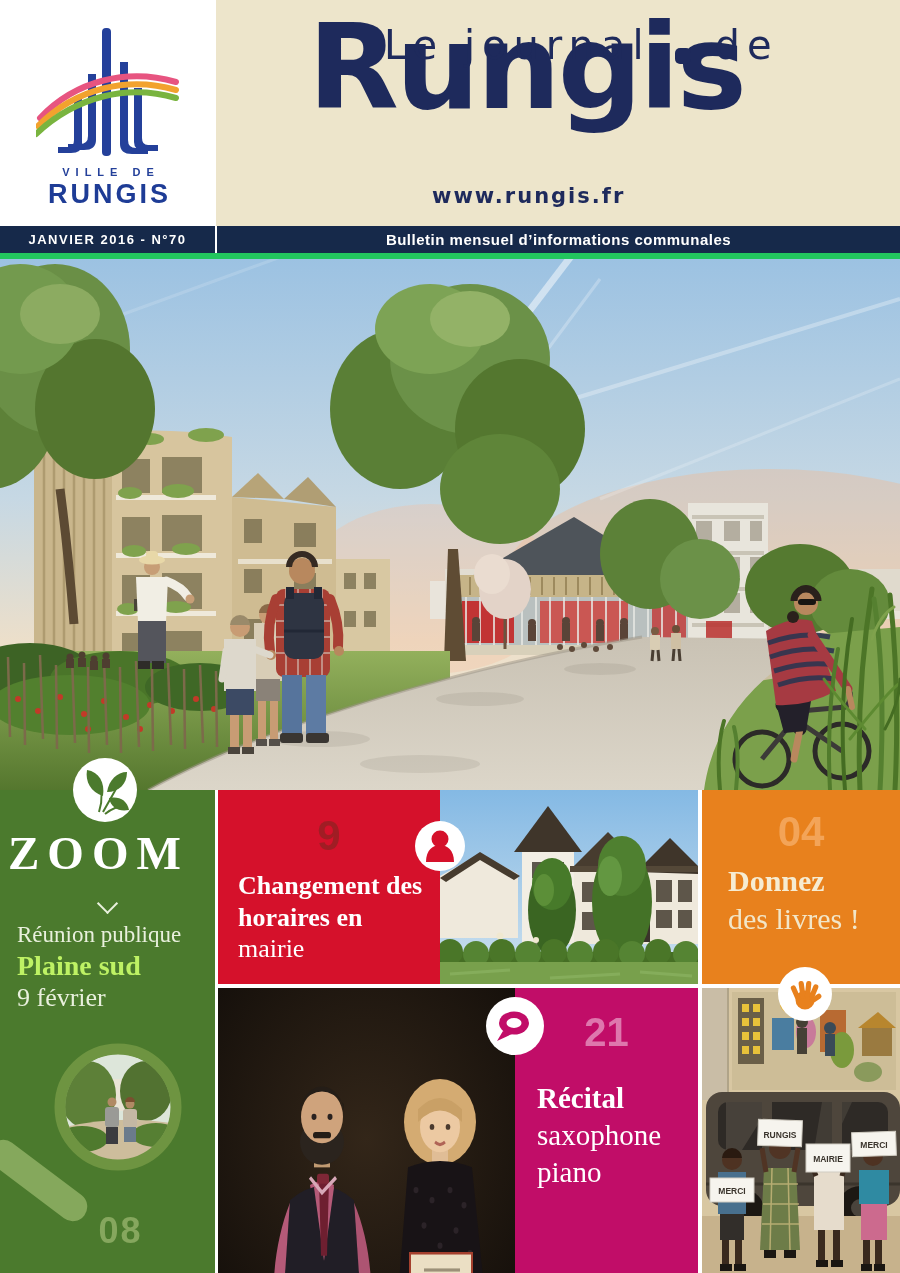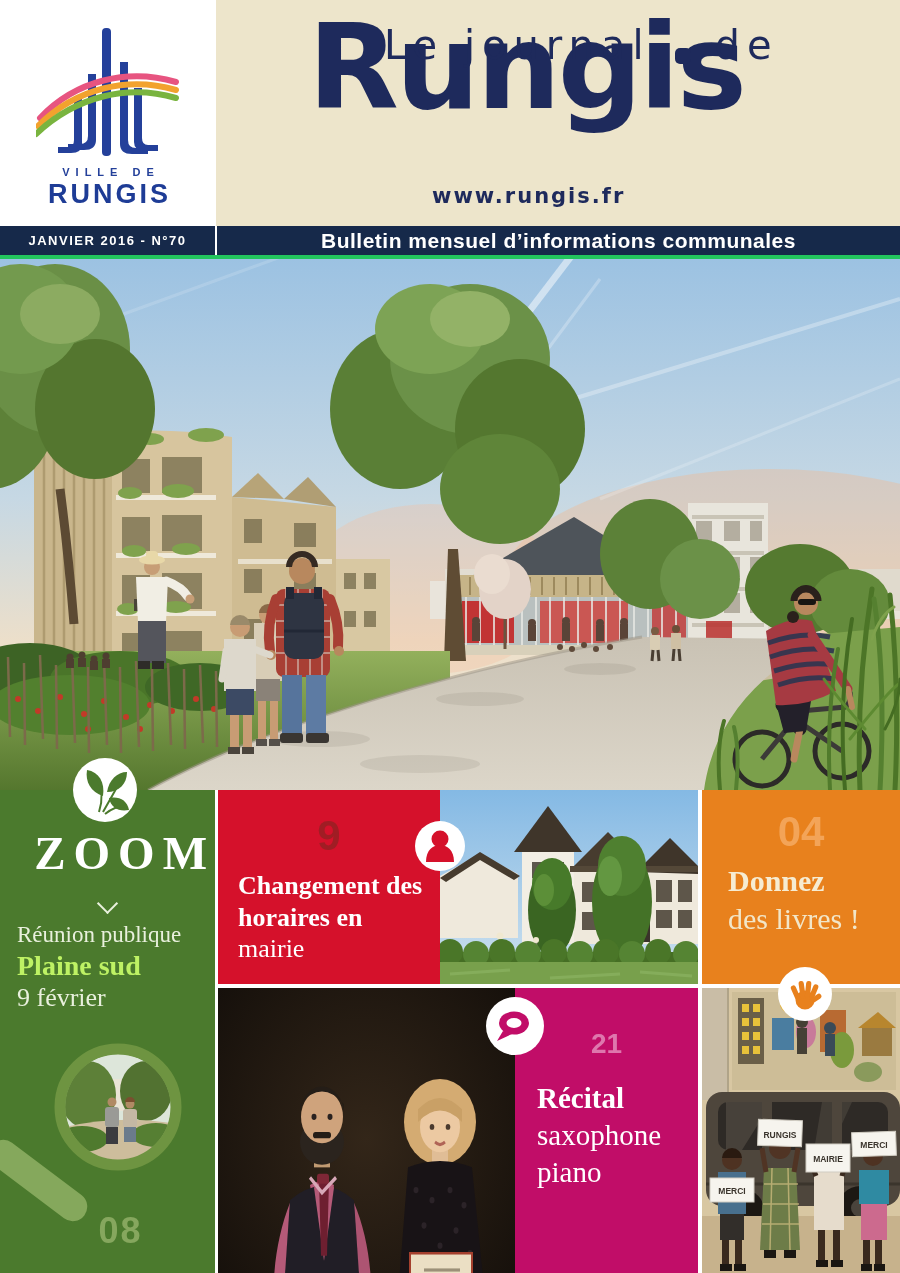--- a/index.html
+++ b/index.html
@@ -20,27 +20,27 @@
   .masthead{left:216px;top:0;width:684px;height:226px;background:#ede5cb;color:#1e2a5c;}
   .mh-line1{position:absolute;left:168px;top:22px;display:flex;align-items:flex-start;gap:24px;
             font-family:"DejaVu Sans","Liberation Sans",sans-serif;font-size:40px;letter-spacing:7px;}
   .mh-dot{width:16px;height:16px;border-radius:5px;background:#1e2a5c;margin-top:26px;}
   .mh-main{position:absolute;left:92px;top:8px;font-family:"DejaVu Sans","Liberation Sans",sans-serif;
             font-size:118px;font-weight:bold;letter-spacing:-3px;line-height:1;}
   .mh-url{position:absolute;left:216px;top:184px;width:300px;text-align:left;
             font-family:"DejaVu Sans","Liberation Sans",sans-serif;font-size:21px;font-weight:bold;letter-spacing:2px;}
 
   .issue-bar{left:0;top:226px;width:900px;height:33px;background:#16294a;display:flex;
-             border-bottom:4px solid #22c55e;box-sizing:border-box;
+             border-bottom:6px solid #22c55e;box-sizing:border-box;
              font-family:"Liberation Sans","DejaVu Sans",sans-serif;color:#fff;}
   .issue-left{width:217px;display:flex;align-items:center;justify-content:center;
               border-right:2px solid #ffffff;box-sizing:border-box;
               font-size:13px;font-weight:bold;letter-spacing:1.5px;}
   .issue-right{flex:1;display:flex;align-items:center;justify-content:center;
-              font-size:21px;font-weight:bold;letter-spacing:.5px;}
+              font-size:15px;font-weight:bold;letter-spacing:.5px;}
 
   
   .hero{left:0;top:259px;width:900px;height:531px;overflow:hidden;}
   .fillsvg{position:absolute;left:0;top:0;width:100%;height:100%;display:block;}
 
   
   .grid{left:0;top:790px;width:900px;height:483px;background:#ffffff;}
   .tile{position:absolute;overflow:visible;}
   .tile-green{left:0;top:0;width:215px;height:483px;background:#4b7a2d;color:#fff;}
   .tile-red{left:218px;top:0;width:222px;height:194px;background:#d5112b;color:#fff;}
@@ -48,31 +48,31 @@
   .tile-magenta{left:515px;top:198px;width:183px;height:285px;background:#c10d68;color:#fff;}
   .photo{position:absolute;overflow:hidden;}
   .photo-mairie{left:440px;top:0;width:258px;height:194px;}
   .photo-musicians{left:218px;top:198px;width:297px;height:360px;}
   .photo-merci{left:702px;top:198px;width:198px;height:285px;}
 
   .tile-num{position:absolute;left:0;width:100%;text-align:center;
             font-family:"Liberation Sans","DejaVu Sans",sans-serif;font-weight:bold;font-size:42px;}
   .num-red{top:22px;color:#a01d24;}
   .num-orange{top:18px;color:#f3a458;}
-  .num-magenta{top:40px;color:#de77ad;font-size:28px;}
+  .num-magenta{top:22px;color:#de77ad;font-size:40px;}
   .tile-head{font-weight:bold;line-height:1.2;}
 
   .red-text{position:absolute;left:20px;top:80px;width:196px;font-size:26px;line-height:1.22;}
   .red-sub{font-weight:normal;}
   .orange-text{position:absolute;left:26px;top:72px;width:168px;font-size:30px;line-height:1.25;}
   .orange-sub{font-weight:normal;color:#f2e6c8;}
   .magenta-text{position:absolute;left:22px;top:92px;width:150px;font-size:29px;line-height:1.28;}
   .magenta-sub{font-weight:normal;}
 
-  .zoom-title{position:absolute;left:0;top:36px;width:100%;text-align:right;
+  .zoom-title{position:absolute;left:0;top:36px;width:100%;text-align:left;
               font-size:47px;font-weight:bold;letter-spacing:8px;text-indent:8px;color:#fff;}
   .zoom-chevron{position:absolute;left:100px;top:106px;width:13px;height:13px;
               border-right:2.5px solid #e9f0dd;border-bottom:2.5px solid #e9f0dd;transform:rotate(45deg);}
   .zoom-l1{position:absolute;left:17px;top:132px;font-size:23px;color:#e9f0dd;}
   .zoom-l2{position:absolute;left:17px;top:160px;font-size:28px;font-weight:bold;color:#bef264;}
   .zoom-l3{position:absolute;left:17px;top:193px;font-size:26px;color:#e9f0dd;}
   .zoom-page{position:absolute;left:0;top:420px;width:100%;text-align:center;text-indent:26px;
               font-family:"Liberation Sans",sans-serif;font-size:36px;font-weight:bold;
               letter-spacing:2px;color:#86a75e;}
   .mag-svg{position:absolute;left:44px;top:243px;width:148px;height:148px;}

